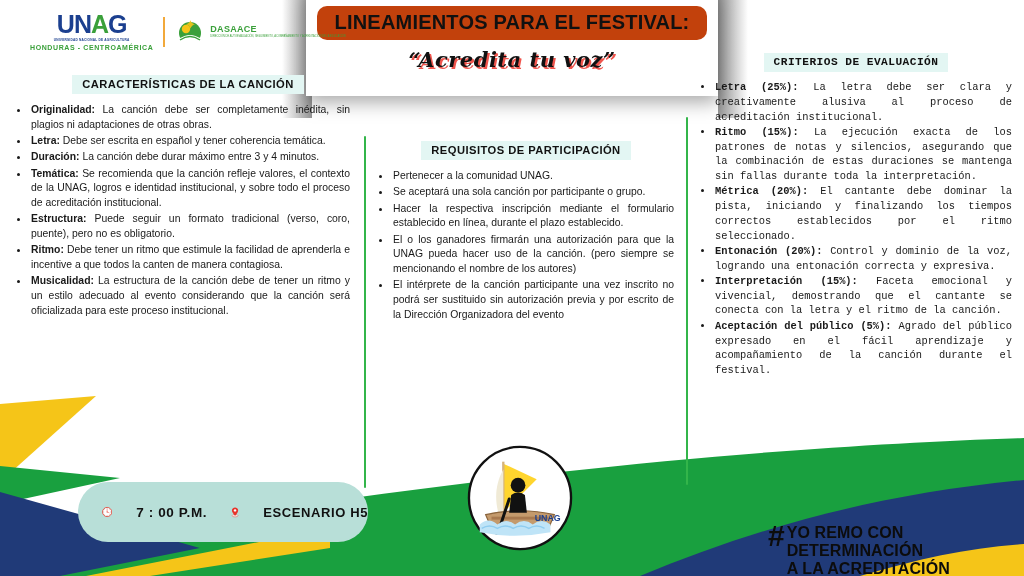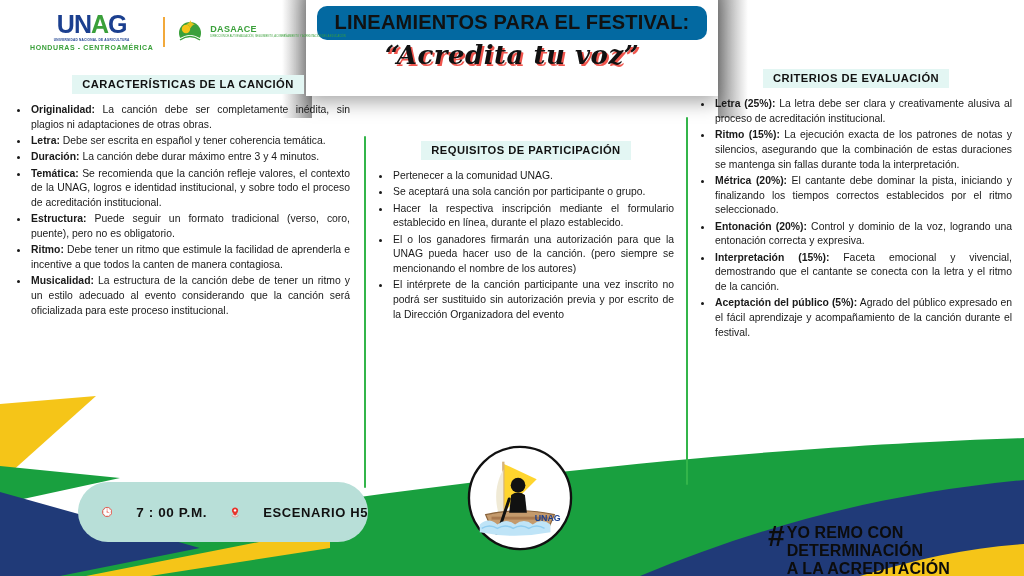--- a/index.html
+++ b/index.html
@@ -33,39 +33,39 @@
 
   
   .title-card{
     position:absolute;left:306px;top:-10px;width:412px;height:106px;z-index:5;
     background:#ffffff;
     box-shadow:0 6px 18px rgba(0,0,0,.35);
     display:flex;flex-direction:column;align-items:center;justify-content:flex-start;
     padding-top:16px;box-sizing:border-box;
   }
   .title-pill{
-    background:#0369a1;border-radius:10px;padding:5px 18px 6px;
+    background:#c2410c;border-radius:10px;padding:5px 18px 6px;
     font-weight:bold;font-size:20px;letter-spacing:.2px;color:#111;white-space:nowrap;
   }
   .title-script{
-    margin-top:0;font-family:"DejaVu Serif", serif;font-style:italic;font-weight:bold;
-    font-size:26px;color:#111;letter-spacing:.5px;
+    margin-top:7px;font-family:"DejaVu Serif", serif;font-style:italic;font-weight:bold;
+    font-size:21px;color:#111;letter-spacing:.5px;
     text-shadow:2px 2px 0 #f0554d;white-space:nowrap;
   }
 
   
   .card-shade{position:absolute;top:0;width:30px;height:118px;z-index:4;}
   .card-shade.left{left:282px;background:linear-gradient(to right,rgba(255,255,255,0),rgba(60,60,60,.55));}
   .card-shade.right{left:718px;background:linear-gradient(to left,rgba(255,255,255,0),rgba(60,60,60,.55));}
 
   
   .col{position:absolute;z-index:6;box-sizing:border-box;}
   .col-left{left:16px;top:74px;width:334px;}
   .col-mid{left:378px;top:140px;width:296px;}
-  .col-right{left:700px;top:68px;width:312px;}
+  .col-right{left:700px;top:52px;width:312px;font-family:Liberation Mono, monospace;}
 
   .sec-head{
     display:inline-block;background:#e3f6f3;border-radius:0;
     padding:3px 10px 4px;font-weight:bold;font-size:11.2px;letter-spacing:.45px;color:#111;
   }
   .col-left .head-wrap,.col-mid .head-wrap,.col-right .head-wrap{text-align:center;}
   .col-left .head-wrap{padding-left:10px;}
 
   ul.bullets{
     margin:8px 0 0 0;padding-left:14px;list-style:disc;

